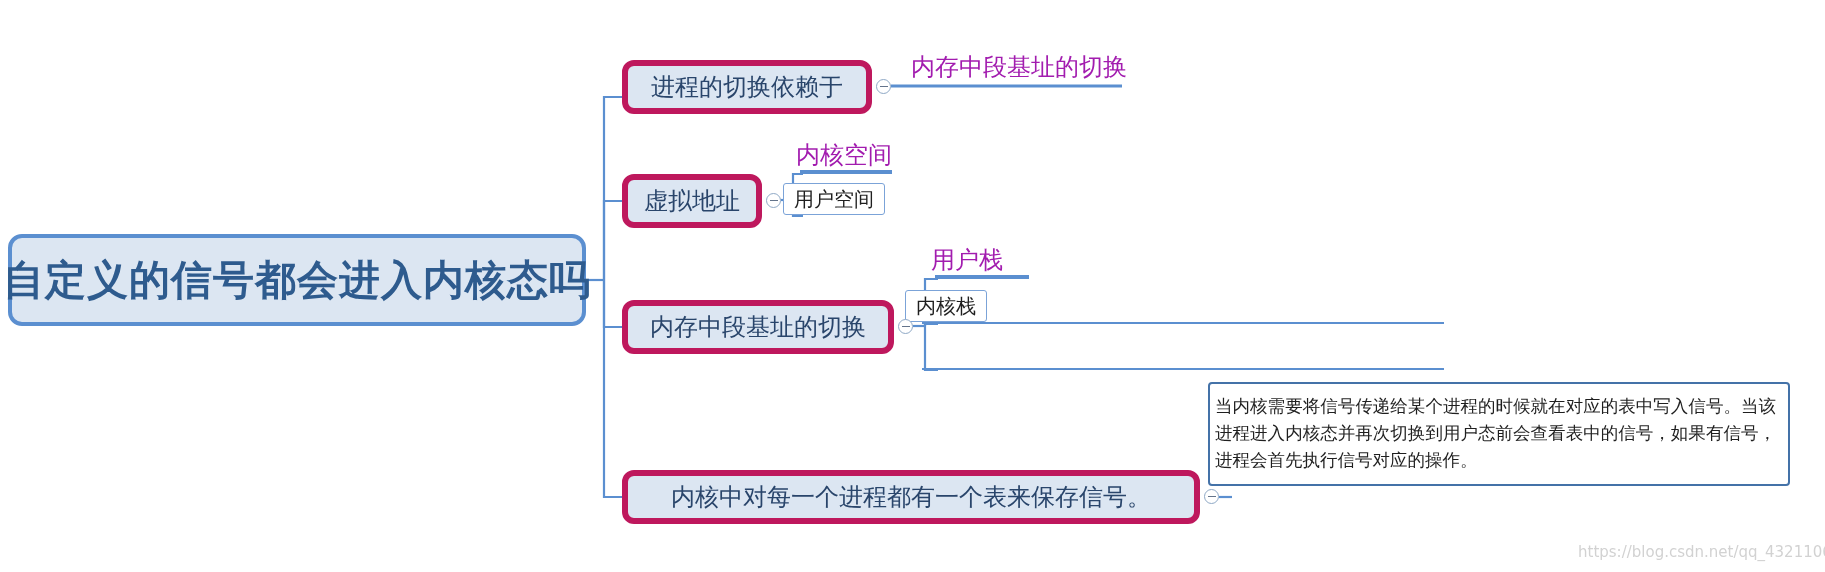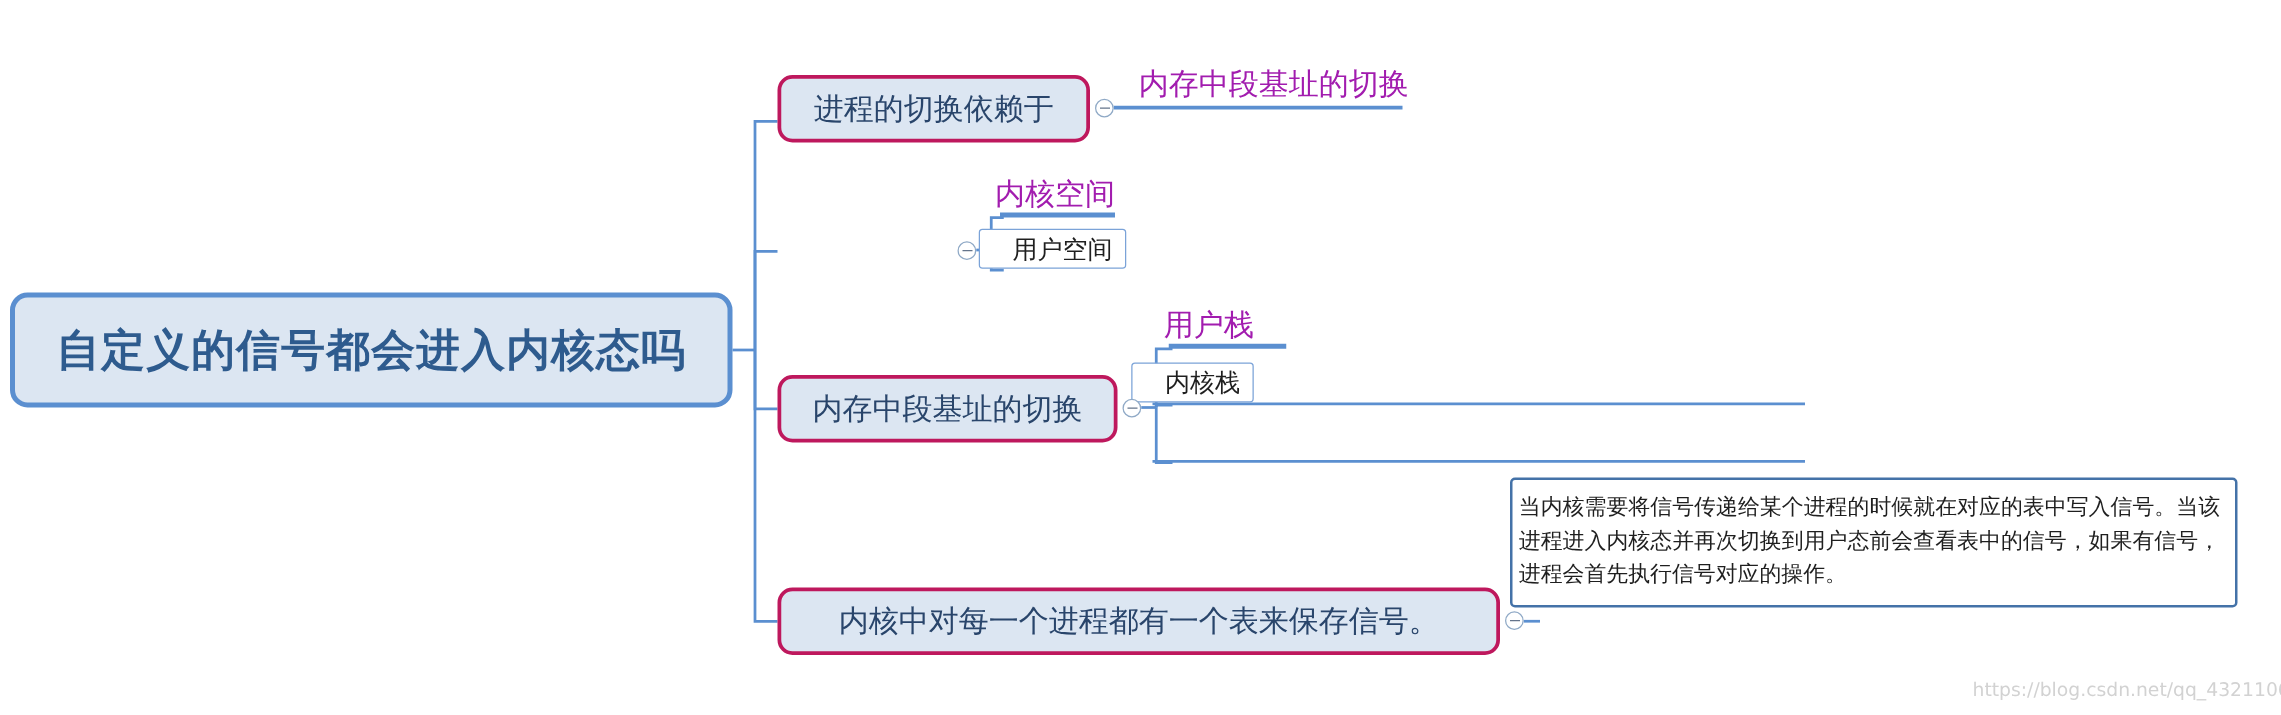--- a/index.html
+++ b/index.html
@@ -43,31 +43,31 @@
     top: 234px;
     width: 578px;
     height: 92px;
     background: #dce6f2;
     border: 4px solid #5b8fd0;
     border-radius: 14px;
     justify-content: center;
     padding: 0 18px;
   }
   .root-node .label {
-    font-size: 35px;
+    font-size: 41px;
     font-weight: bold;
     color: #2e5b8e;
     letter-spacing: 1px;
     white-space: nowrap;
   }
 
   
   .l1-node {
     background: #dce6f2;
-    border: 3px solid #be185d;
+    border: 6px solid #be185d;
     border-radius: 12px;
     padding: 0 16px;
     justify-content: center;
   }
   .l1-node .label {
     font-size: 24px;
     color: #29456b;
     white-space: nowrap;
   }
 
@@ -94,21 +94,20 @@
   .l2-box {
     background: #ffffff;
     border: 1px solid #7ba3d8;
     border-radius: 3px;
     padding: 0 10px;
   }
   .l2-box .label {
     font-size: 20px;
     color: #1f1f1f;
     white-space: nowrap;
-    margin-left: 16px;
   }
 
   #node-segbase   { left: 905px;  top: 52px;  height: 30px; }
   #node-kspace    { left: 790px;  top: 140px; height: 30px; text-align: center; }
   #node-uspace    { left: 783px;  top: 183px; height: 32px; }
   #node-ustack    { left: 925px;  top: 245px; height: 30px; }
   #node-kstack    { left: 905px;  top: 290px; height: 32px; }
   #node-enterdesc { left: 910px;  top: 337px; height: 32px; }
 
   
@@ -194,20 +193,23 @@
   </svg>
 
   <div class="node root-node">
     <span class="label">自定义的信号都会进入内核态吗</span>
   </div>
 
   <div class="node l1-node" id="node-switch">
     <span class="label">进程的切换依赖于</span>
   </div>
 
+  <div class="node l1-node" id="node-virtual">
+    <span class="label">虚拟地址</span>
+  </div>
 
   <div class="node l1-node" id="node-kernelenter">
     <span class="label">内存中段基址的切换</span>
   </div>
 
   <div class="node l1-node" id="node-sigtable">
     <span class="label">内核中对每一个进程都有一个表来保存信号。</span>
   </div>
 
   <div class="node l2-plain" id="node-segbase">

